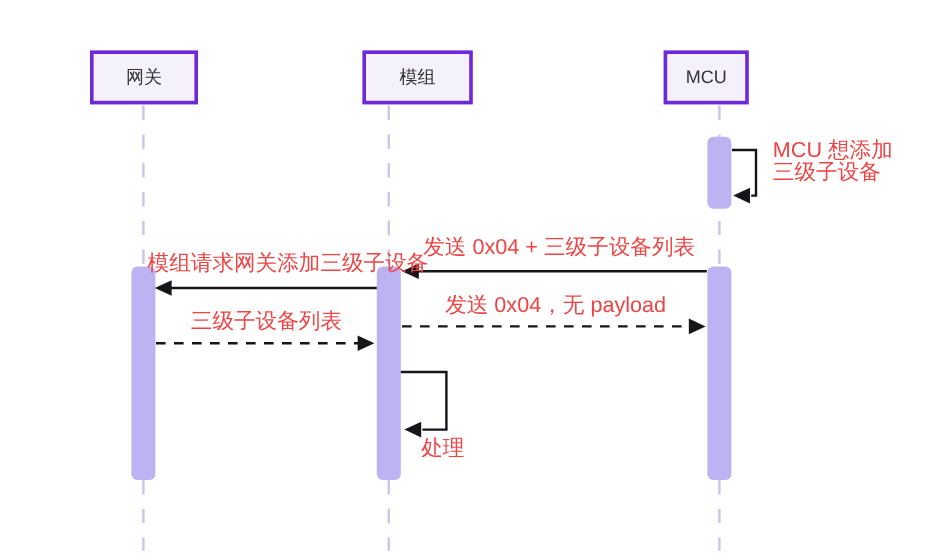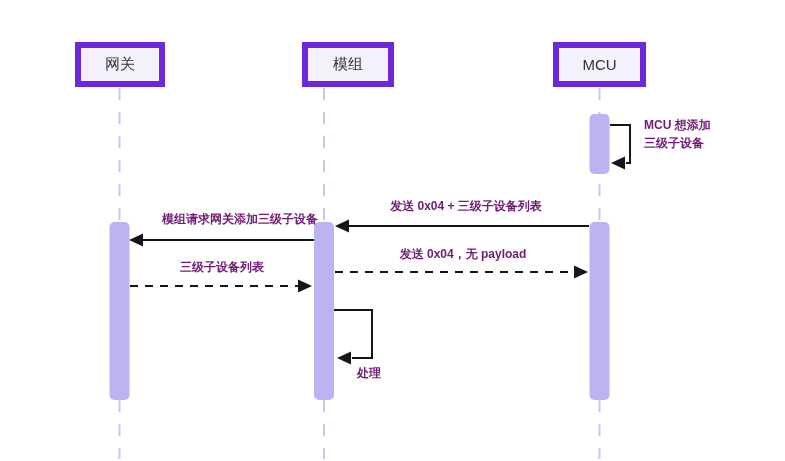--- a/index.html
+++ b/index.html
@@ -12,37 +12,37 @@
     font-family: "Liberation Sans", "DejaVu Sans", sans-serif;
     overflow: hidden;
   }
   .canvas > svg { position: absolute; left: 0; top: 0; }
 
   .actor-box {
     position: absolute;
     top: 42px;
     height: 45px;
     background: #f4f1fc;
-    border: 6px solid #6d28d9;
+    border: 3px solid #6d28d9;
     display: flex;
     align-items: center;
     justify-content: center;
     font-size: 15px;
     color: #333333;
     z-index: 3;
   }
   #actor-gateway { left: 75px;  width: 90px; }
   #actor-module  { left: 278px; width: 92px; margin-left: 24px; }
-  #actor-mcu     { left: 553px; width: 93px; text-align: center; }
+  #actor-mcu     { left: 553px; width: 71px; text-align: center; }
 
   .msg {
     position: absolute;
-    font-size: 12px;
-    font-weight: 700;
-    color: #701a75;
+    font-size: 18px;
+    font-weight: 400;
+    color: #ef4444;
     white-space: nowrap;
     z-index: 4;
     line-height: 16px;
   }
   .msg.center { transform: translateX(-50%); text-align: center; }
 
   #msg-mcu-self        { left: 644px; top: 116px; line-height: 18px; text-align: left; }
   #msg-send-list       { left: 466px; top: 198px; }
   #msg-module-req      { left: 240px; top: 211px; }
   #msg-send-nopayload  { left: 463px; top: 246px; }

